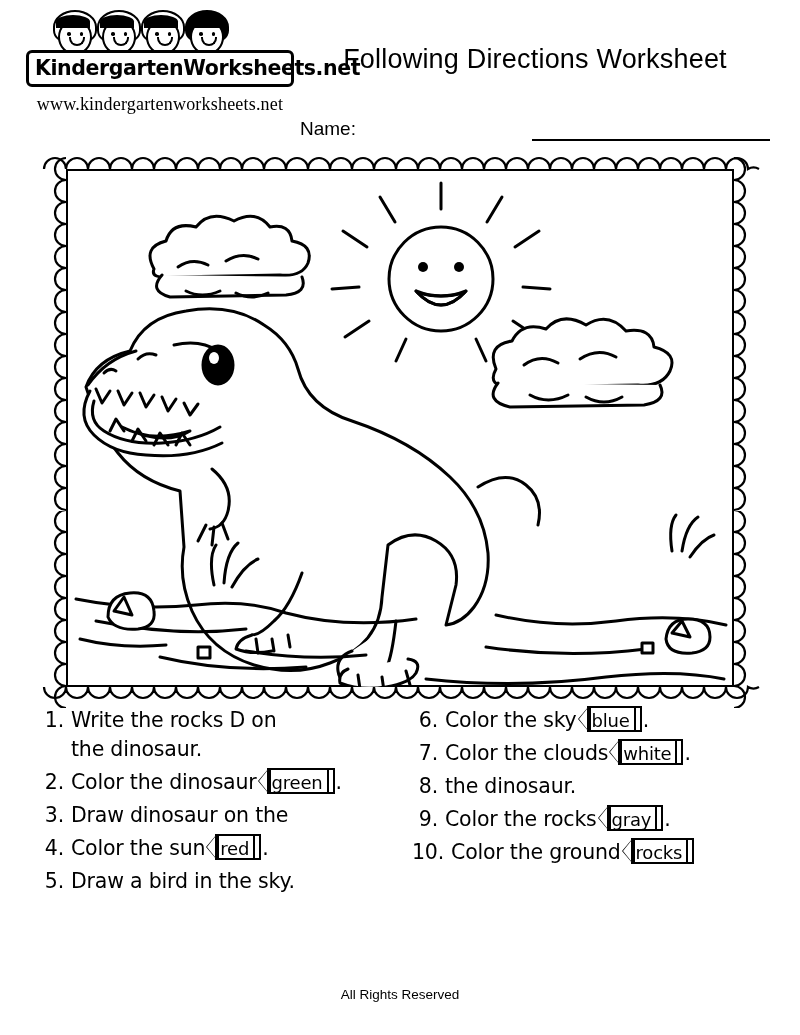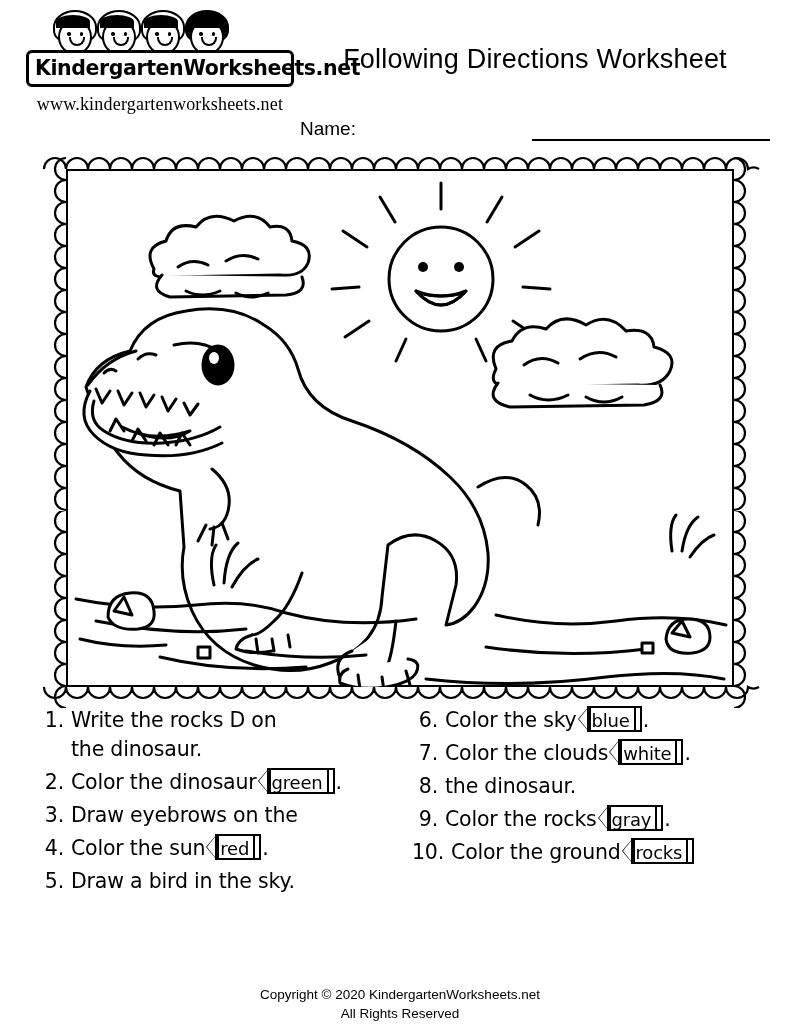--- a/index.html
+++ b/index.html
@@ -457,21 +457,21 @@
             <span class="body">
               <span class="label">green</span>
             </span>
           </span><span>.</span>
       </span>
     </div>
 
     <div class="item">
       <span class="num">3.</span>
       <span class="itext">
-        <span class="wrapline">Draw eyebrows on the</span>
+        <span class="wrapline">Draw dinosaur on the</span>
       </span>
     </div>
 
     <div class="item">
       <span class="num">4.</span>
       <span class="itext">
         <span>Color the sun</span><span class="crayon">
             <span class="tip"></span>
             <span class="tip-in"></span>
             <span class="body">
@@ -546,15 +546,14 @@
             <span class="body">
               <span class="label">rocks</span>
             </span>
           </span>
       </span>
     </div>
   </div>
 </div>
 
 <div class="footer">
-  <div>Copyright © 2020 KindergartenWorksheets.net</div>
   <div>All Rights Reserved</div>
 </div>
 
 </body></html>

